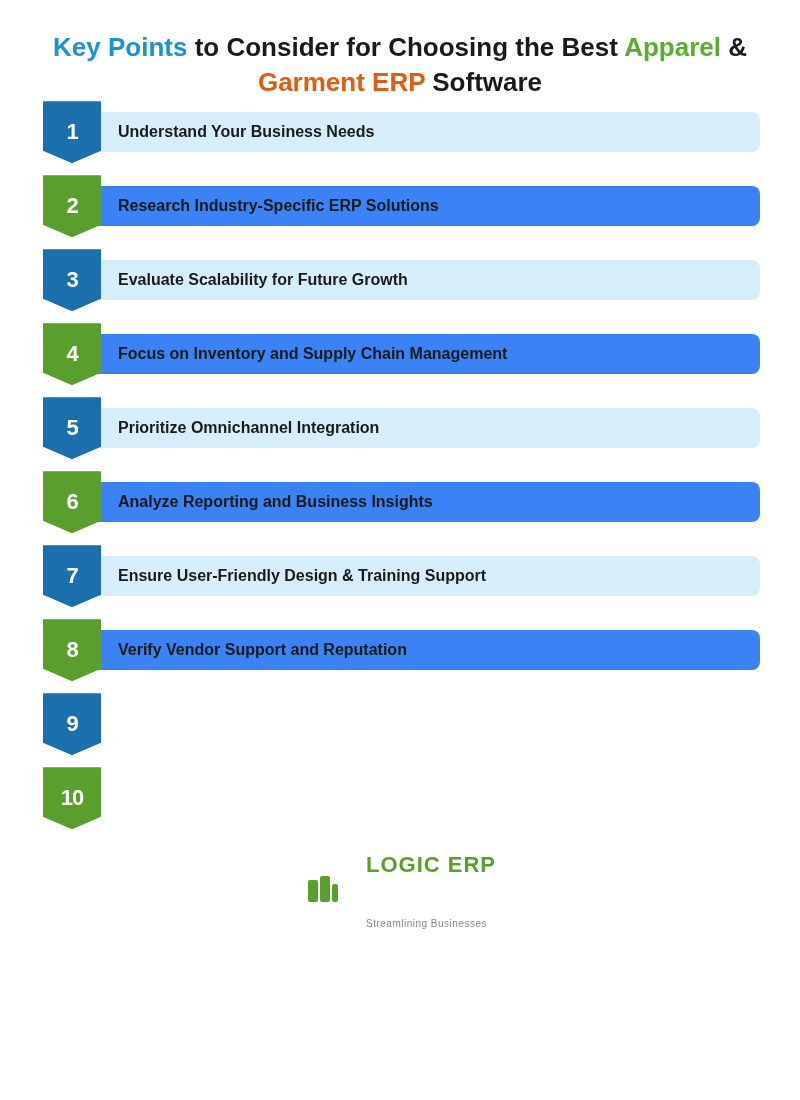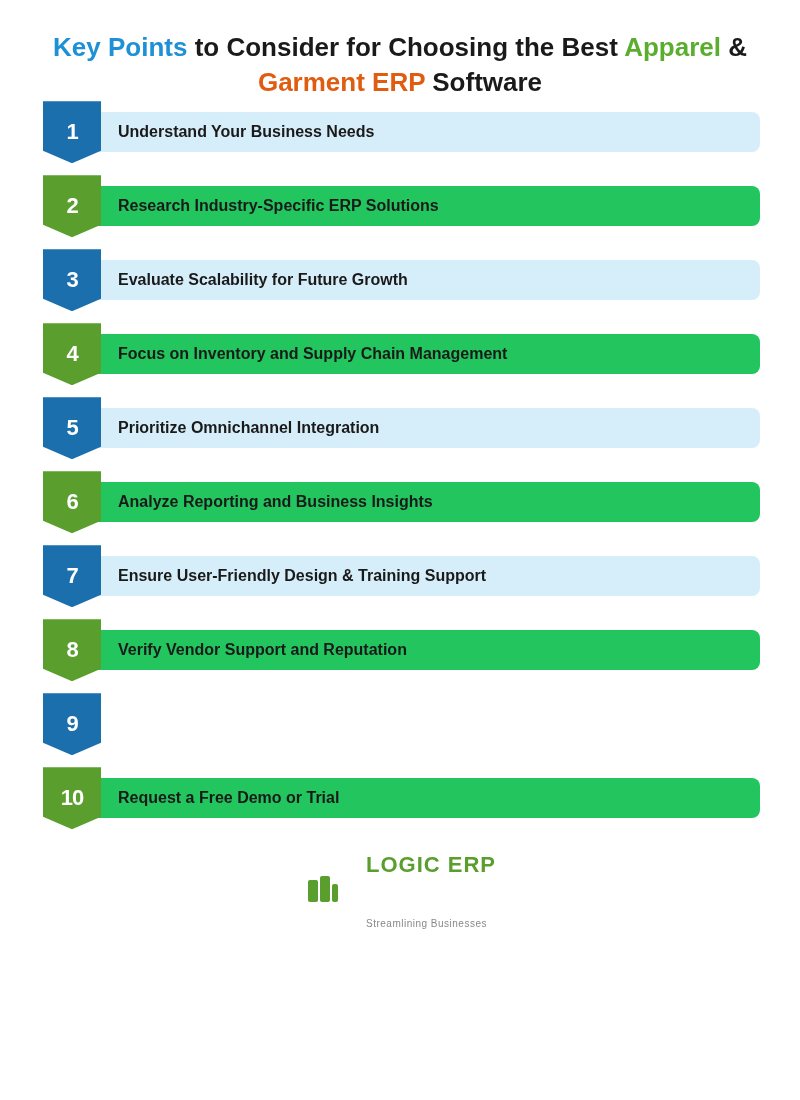--- a/index.html
+++ b/index.html
@@ -74,21 +74,21 @@
       flex: 1;
       height: 40px;
       border-radius: 8px;
       display: flex;
       align-items: center;
       padding-left: 28px;
       padding-right: 16px;
     }
 
     .item-box.blue-box { background-color: #d6eef9; }
-    .item-box.green-box { background-color: #22c55e; }
+    .item-box.green-box { background-color: #3b82f6; }
 
     .item-text {
       font-size: 16px;
       font-weight: 700;
       color: #1a1a1a;
     }
 
     .footer {
       margin-top: 22px;
       display: flex;
@@ -200,23 +200,20 @@
       </div>
     </div>
     <div class="list-item">
       <div class="badge-wrap">
         <div class="badge blue">9</div>
       </div>
     </div>
     <div class="list-item">
       <div class="badge-wrap">
         <div class="badge green">10</div>
-      </div>
-      <div class="item-box green-box">
-        <span class="item-text">Request a Free Demo or Trial</span>
       </div>
     </div>
   </div>
 
 <div class="footer">
   <div class="logo-wrap">
     <svg class="logo-icon" viewBox="0 0 38 38" xmlns="http://www.w3.org/2000/svg">
       <rect x="4" y="8" width="10" height="22" rx="2" fill="#5a9e2e"></rect>
       <rect x="16" y="4" width="10" height="26" rx="2" fill="#5a9e2e"></rect>
       <rect x="28" y="12" width="6" height="18" rx="2" fill="#5a9e2e"></rect>

